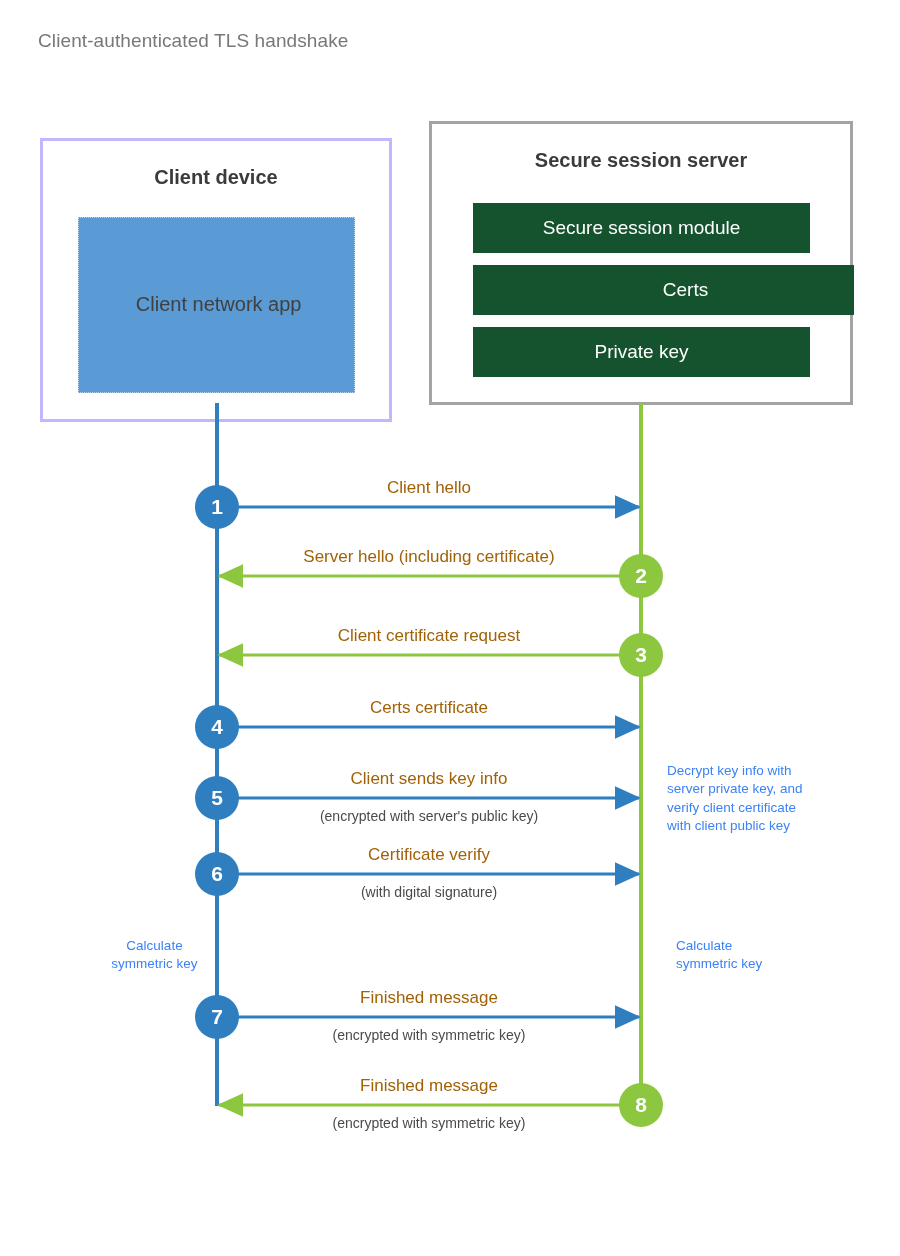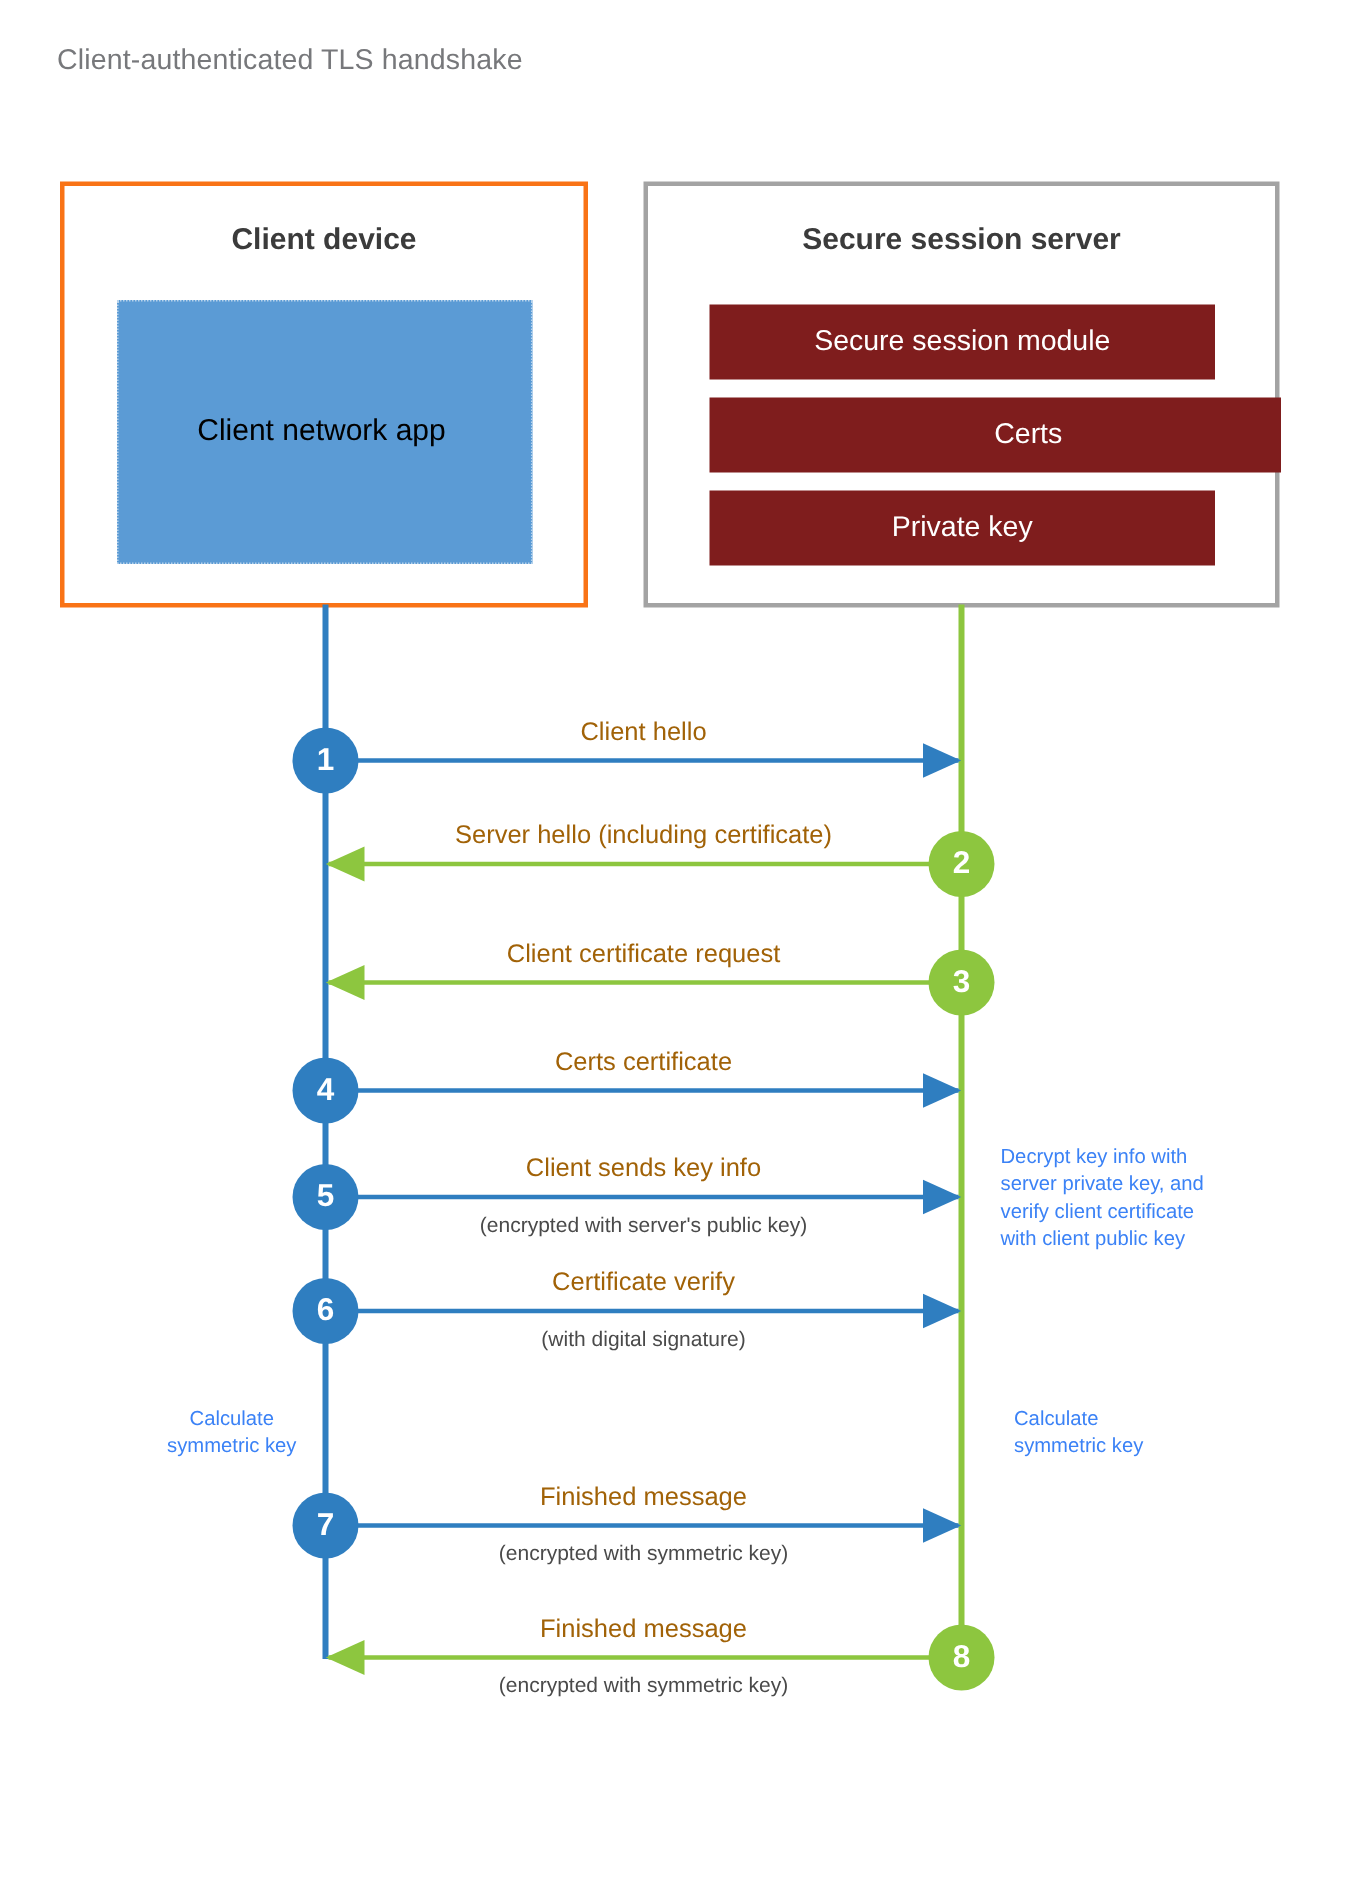--- a/index.html
+++ b/index.html
@@ -28,24 +28,24 @@
   }
 
   
   .participant-box {
     position: absolute;
     background: #ffffff;
     box-sizing: border-box;
   }
   #client-box {
     left: 40px;
-    top: 121px;
+    top: 138px;
     width: 352px;
     height: 284px;
-    border: 3px solid #f97316;
+    border: 3px solid #c4b5fd;
   }
   #server-box {
     left: 429px;
     top: 121px;
     width: 424px;
     height: 284px;
     border: 3px solid #a3a3a3;
   }
   .box-title {
     position: absolute;
@@ -66,35 +66,35 @@
     width: 277px;
     height: 176px;
     background: #5b9bd5;
     border: 1px dotted #b9d4ec;
     box-sizing: border-box;
     display: flex;
     align-items: center;
     justify-content: center;
   }
   #client-app-label {
-    color: #000000;
+    color: #404040;
     font-size: 20px;
     font-weight: 300;
-    text-align: left;
+    text-align: right;
     line-height: 1.28;
     width: 170px;
   }
 
   
   .server-bar {
     position: absolute;
     left: 41px;
     width: 337px;
     height: 50px;
-    background: #7f1d1d;
+    background: #14532d;
     display: flex;
     align-items: center;
     justify-content: center;
   }
   #server-bar-0 { top: 79px; }
   #server-bar-1 { top: 141px; padding-left: 44px; }
   #server-bar-2 { top: 203px; }
   .server-bar-label {
     color: #ffffff;
     font-size: 19px;

